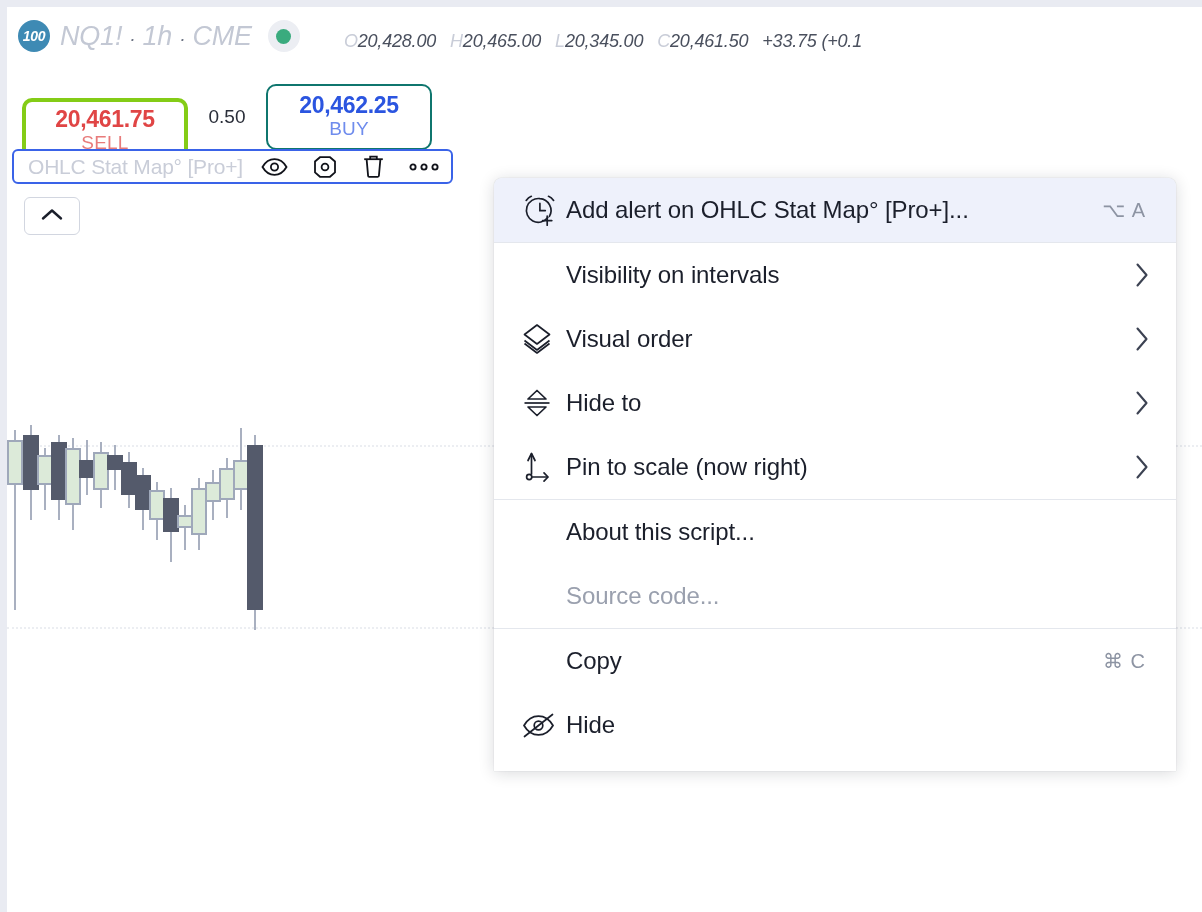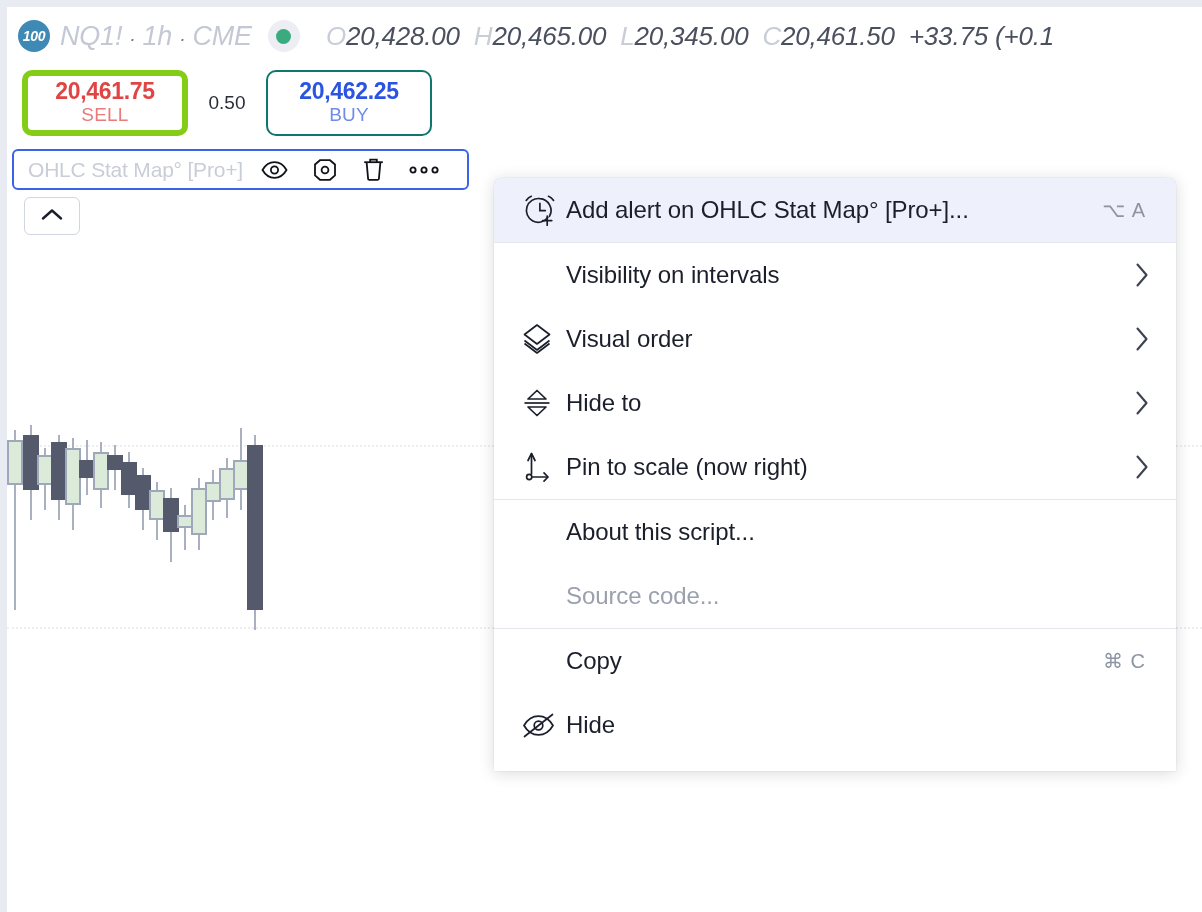--- a/index.html
+++ b/index.html
@@ -86,22 +86,22 @@
     justify-content: center;
     margin-left: 16px;
     flex: none;
   }
   .status-dot {
     width: 15px; height: 15px;
     border-radius: 50%;
     background: #3aab7e;
   }
   .ohlc {
-    margin-left: 26px;
-    font-size: 26px;
+    margin-left: 44px;
+    font-size: 18px;
     color: #4a505e;
     letter-spacing: -0.2px;
   }
   .ohlc .lbl {
     color: #c9cdd8;
   }
   .ohlc .val { color: #4a505e; }
   .ohlc .grp { margin-right: 14px; }
 
   
@@ -127,45 +127,45 @@
     font-size: 23px;
     font-weight: bold;
     letter-spacing: -0.3px;
     line-height: 1.05;
   }
   .trade-btn .side {
     font-size: 19px;
     line-height: 1.25;
     letter-spacing: 0.2px;
   }
-  .sell-btn { border: 6px solid #84cc16; }
+  .sell-btn { border: 4px solid #84cc16; margin-top: 28px; }
   .sell-btn .price { color: #e04545; }
   .sell-btn .side  { color: #e87b7b; }
   .buy-btn  { border: 2px solid #0f766e; }
   .buy-btn .price { color: #2b55e0; }
   .buy-btn .side  { color: #6f8ced; }
   .spread {
     width: 78px;
     text-align: center;
     font-size: 19px;
     color: #2a2e39;
   }
 
   
   .legend-box {
     position: absolute;
     left: 12px;
     top: 149px;
-    height: 41px;
+    height: 35px;
     border: 2px solid #3a63e8;
     border-radius: 6px;
     background: #ffffff;
     display: flex;
     align-items: center;
-    padding: 0 28px 0 14px;
+    padding: 0 12px 0 14px;
     box-sizing: border-box;
     z-index: 5;
   }
   .legend-title {
     font-size: 21px;
     color: #c9cdd8;
     letter-spacing: -0.2px;
     margin-right: 18px;
     white-space: nowrap;
   }

